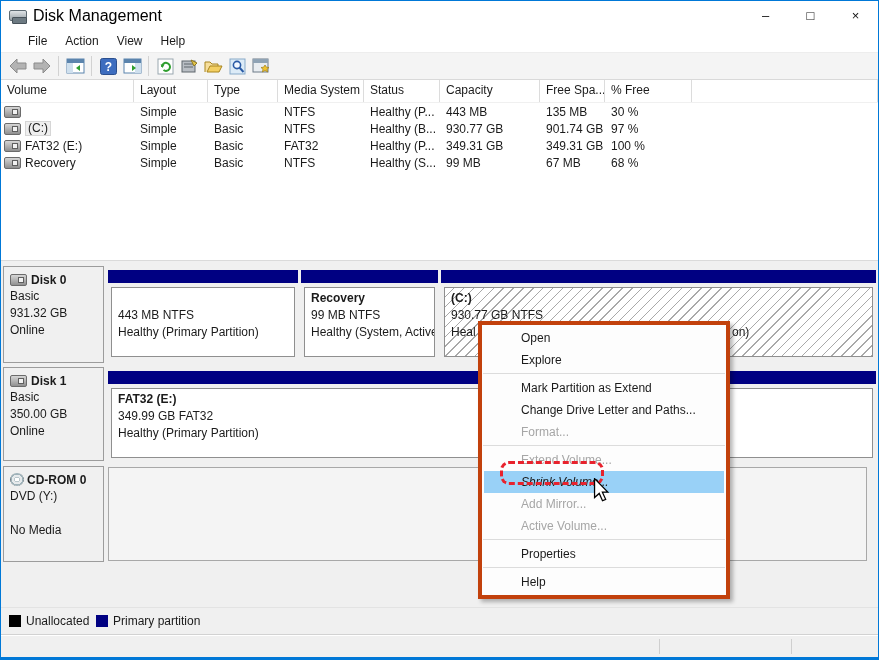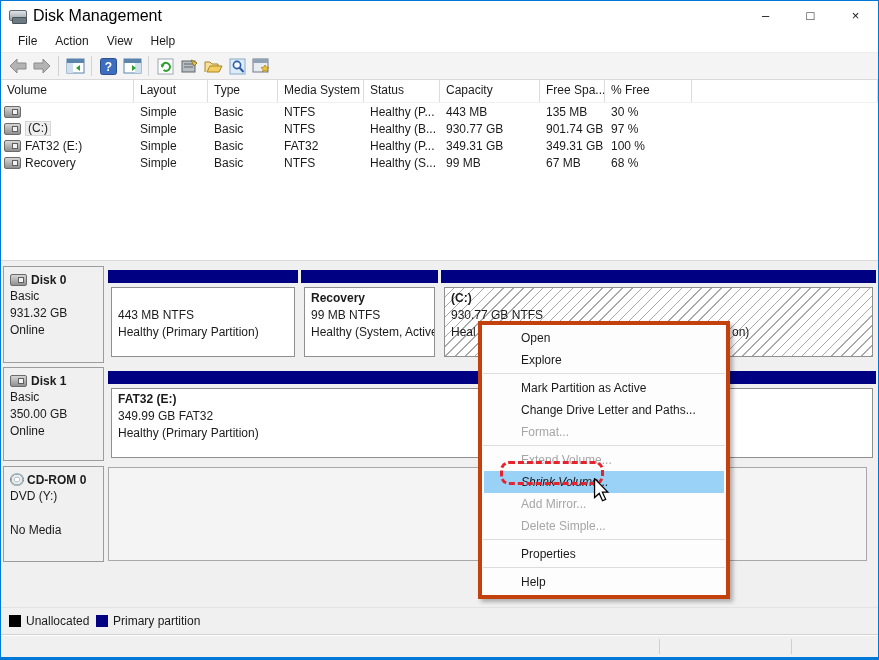--- a/index.html
+++ b/index.html
@@ -13,21 +13,21 @@
   
   .titlebar{position:absolute;left:0;right:0;top:0;height:29px;background:#fff;display:flex;align-items:center;}
   .title-icon{margin:0 6px 0 8px;width:18px;height:15px;position:relative;flex:0 0 auto;}
   .title-icon .t1{position:absolute;left:0;top:2px;width:16px;height:9px;background:linear-gradient(#dfe3e6,#9aa3a8);border:1px solid #5d6a72;border-radius:2px;}
   .title-icon .t2{position:absolute;left:3px;top:9px;width:13px;height:5px;background:#6d7a82;border:1px solid #47525a;border-radius:1px;}
   .title-text{font-size:16px;color:#000;}
   .tb-btns{margin-left:auto;display:flex;height:100%;}
   .tb-btn{width:45px;height:100%;display:flex;align-items:center;justify-content:center;font-size:13px;color:#111;}
 
   
-  .menubar{position:absolute;left:0;right:0;top:29px;height:22px;background:#fff;display:flex;align-items:center;padding-left:8px;text-align:right;}
+  .menubar{position:absolute;left:0;right:0;top:29px;height:22px;background:#fff;display:flex;align-items:center;padding-left:18px;text-align:right;}
   .menu-item{padding:0 9px;line-height:22px;}
 
   
   .toolbar{position:absolute;left:0;right:0;top:51px;height:28px;background:#f4f4f4;border-top:1px solid #ededed;border-bottom:1px solid #d9d9d9;box-sizing:border-box;display:flex;align-items:center;padding-left:5px;}
   .tool{width:22px;height:20px;display:flex;align-items:center;justify-content:center;margin:0 1px;}
   .tool svg{display:block;}
   .tsep{width:1px;height:20px;background:#d2d2d2;margin:0 4px;}
 
   
   .listview{position:absolute;left:0;right:0;top:79px;height:180px;background:#fff;}
@@ -328,28 +328,28 @@
       <div class="part-area">
         <div class="cd-empty"></div>
       </div>
     </div>
   </div>
 
   <div class="ctx-menu">
     <div class="cm-item">Open</div>
     <div class="cm-item">Explore</div>
     <div class="cm-sep"></div>
-    <div class="cm-item">Mark Partition as Active</div>
+    <div class="cm-item">Mark Partition as Extend</div>
     <div class="cm-item">Change Drive Letter and Paths...</div>
     <div class="cm-item disabled">Format...</div>
     <div class="cm-sep"></div>
     <div class="cm-item disabled">Extend Volume...</div>
     <div class="cm-item highlighted">Shrink Volume...</div>
     <div class="cm-item disabled">Add Mirror...</div>
-    <div class="cm-item disabled">Delete Simple...</div>
+    <div class="cm-item disabled">Active Volume...</div>
     <div class="cm-sep"></div>
     <div class="cm-item">Properties</div>
     <div class="cm-sep"></div>
     <div class="cm-item">Help</div>
   </div>
 
   <div class="annotation-box"></div>
 
   <div class="cursor">
     <svg width="17" height="24" viewBox="0 0 12 19">

